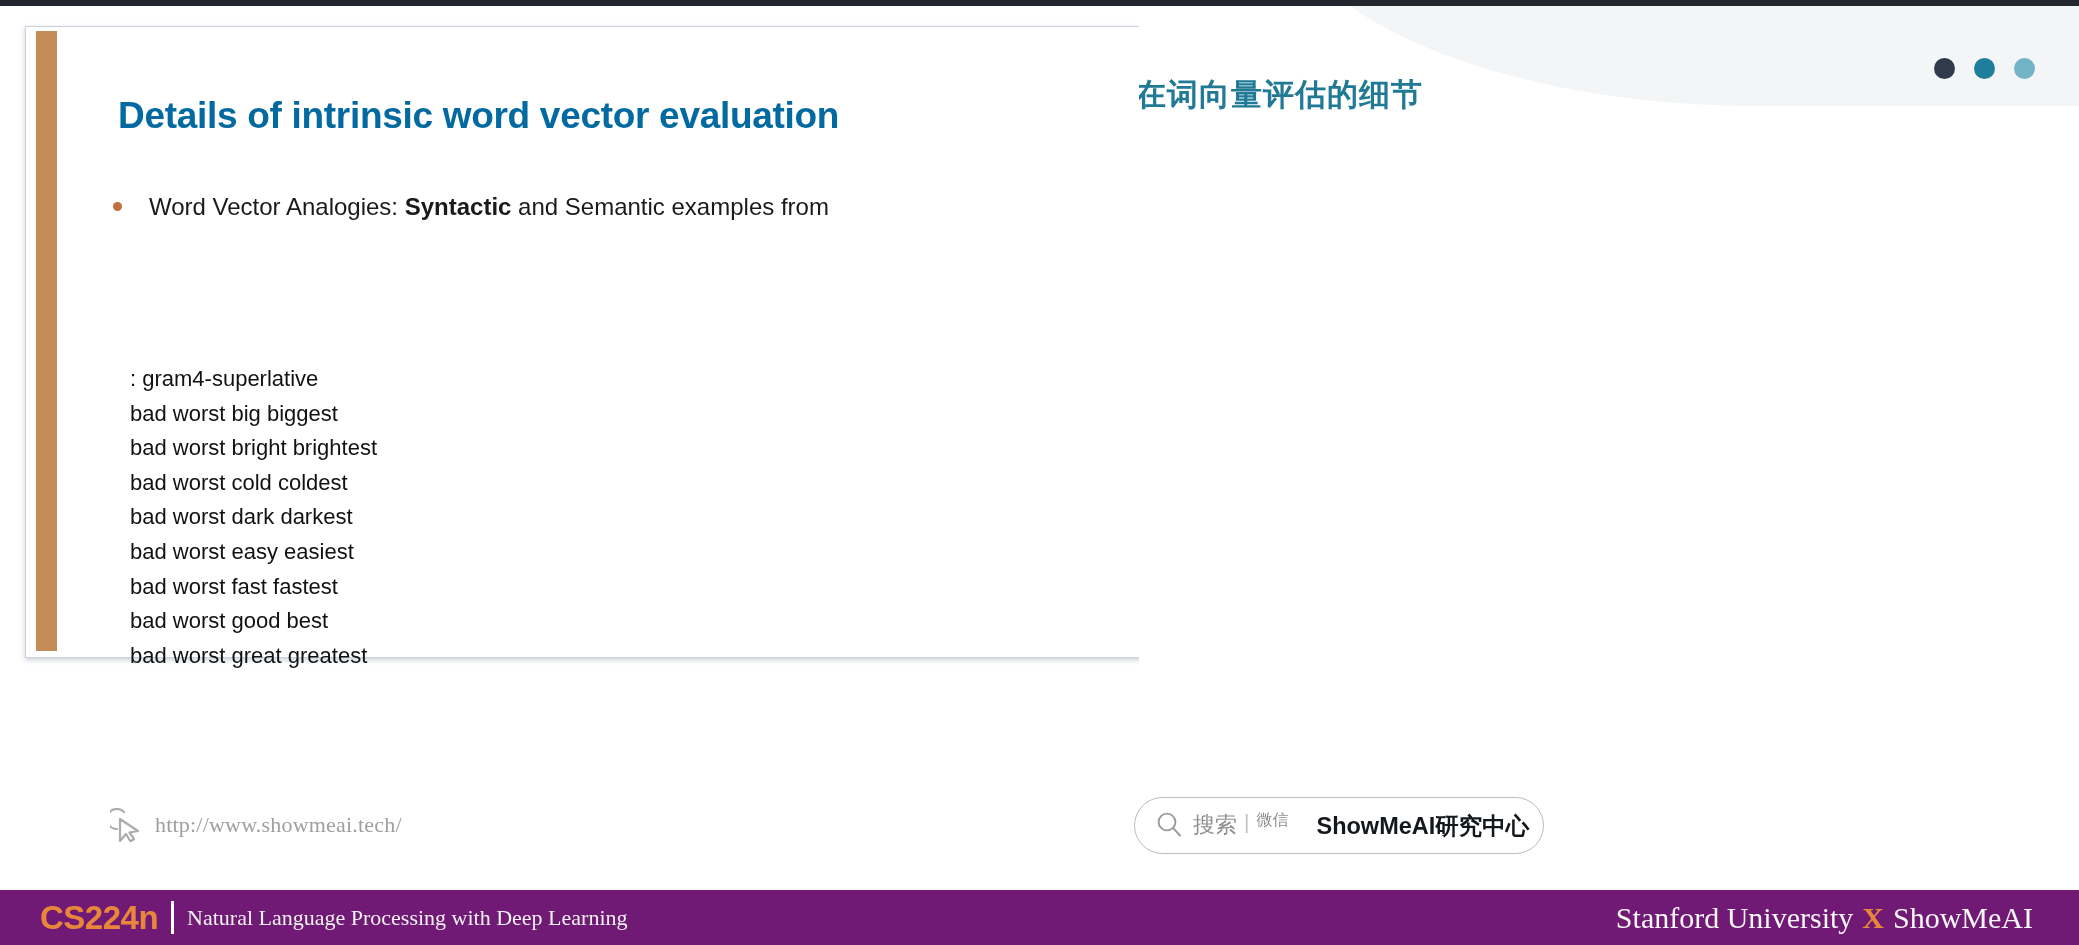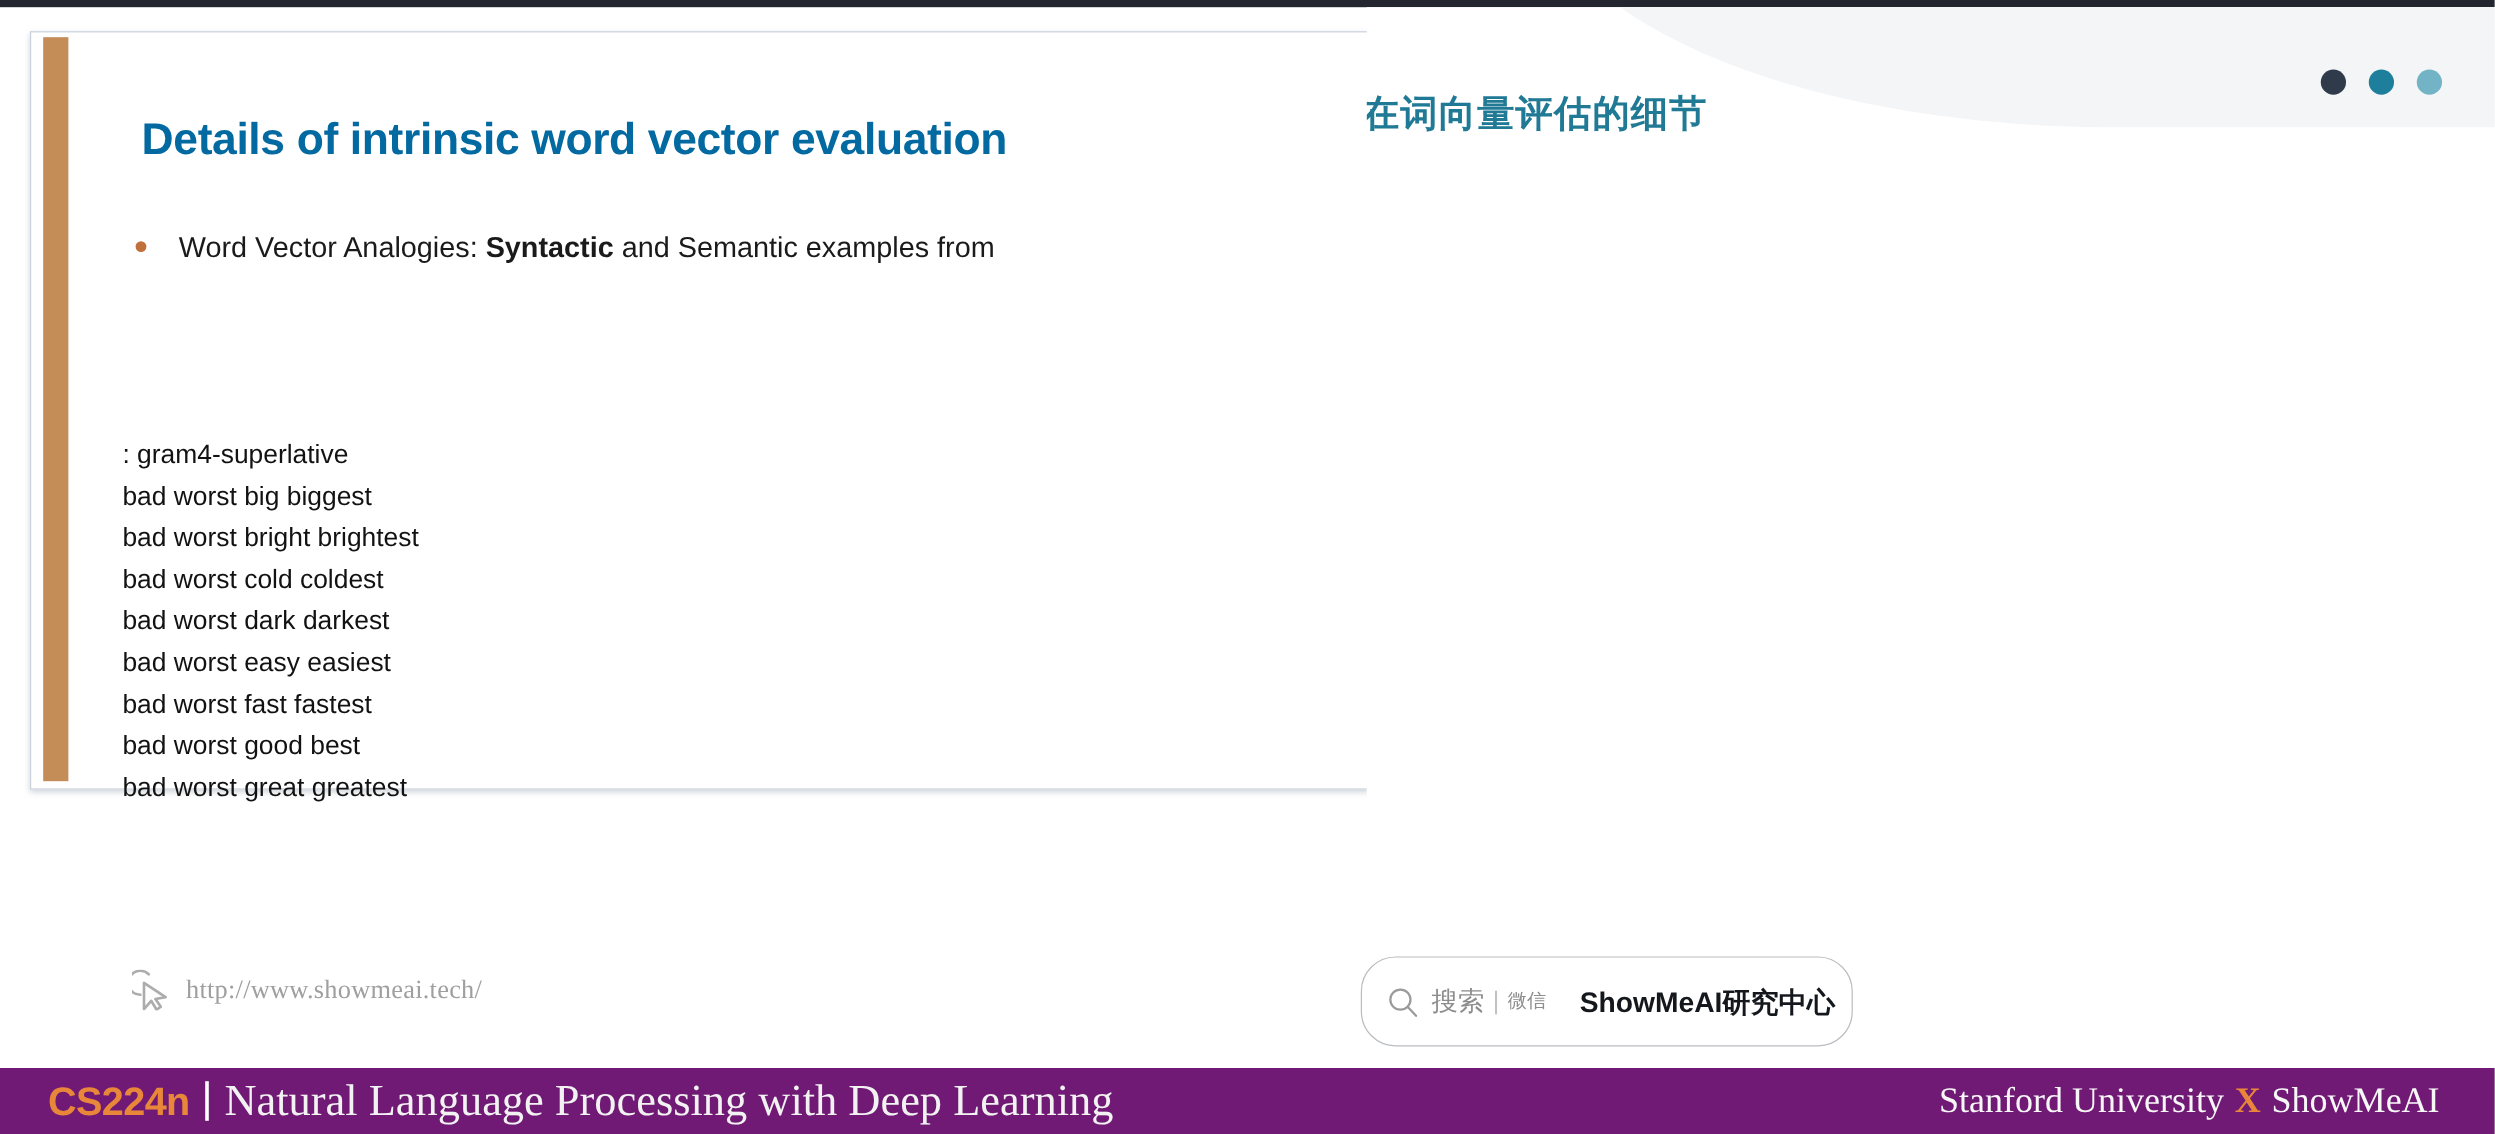--- a/index.html
+++ b/index.html
@@ -66,21 +66,21 @@
   }
   #bullet-text {
     font-size: 24px;
     color: #1a1a1a;
     white-space: nowrap;
   }
   #bullet-text b { font-weight: bold; }
 
   #analogy-list {
     position: absolute;
-    left: 102px; top: 362px;
+    left: 130px; top: 362px;
     font-size: 22px;
     line-height: 34.6px;
     color: #121212;
     white-space: nowrap;
   }
   #analogy-list .ln { display: block; }
 
   
   #watermark {
     position: absolute;
@@ -143,27 +143,27 @@
   }
   .deco-dot { width: 21px; height: 21px; border-radius: 50%; }
   .deco-dot.d1 { background: #2f3b4a; }
   .deco-dot.d2 { background: #1d7f9c; }
   .deco-dot.d3 { background: #72b4c6; }
 
   
   #search-pill {
     position: absolute;
     left: 1134px; top: 797px;
-    width: 410px; height: 75px;
+    width: 410px; height: 57px;
     border: 1.6px solid #b9bcc0;
     border-radius: 29px;
     background: #ffffff;
     display: flex;
-    align-items: center;
-    padding: 0 20px;
+    align-items: flex-start;
+    padding: 12px 20px;
     box-sizing: border-box;
   }
   #search-icon { flex: 0 0 auto; margin-right: 10px; display:block; }
   #search-ph {
     font-size: 22px;
     color: #8d8d8d;
     white-space: nowrap;
   }
   #search-divider {
     color: #c2c2c2;
@@ -205,21 +205,21 @@
     white-space: nowrap;
   }
   #footer-pipe {
     width: 3px; height: 33px;
     background: #ffffff;
     margin: 0 13px;
     flex: 0 0 auto;
   }
   #course-name {
     font-family: "Liberation Serif", serif;
-    font-size: 37px;
+    font-size: 22px;
     color: #f2f2f2;
     white-space: nowrap;
   }
   #footer-right {
     position: absolute;
     right: 46px; top: 0px;
     height: 55px;
     display: flex;
     align-items: center;
     font-family: "Liberation Serif", serif;

